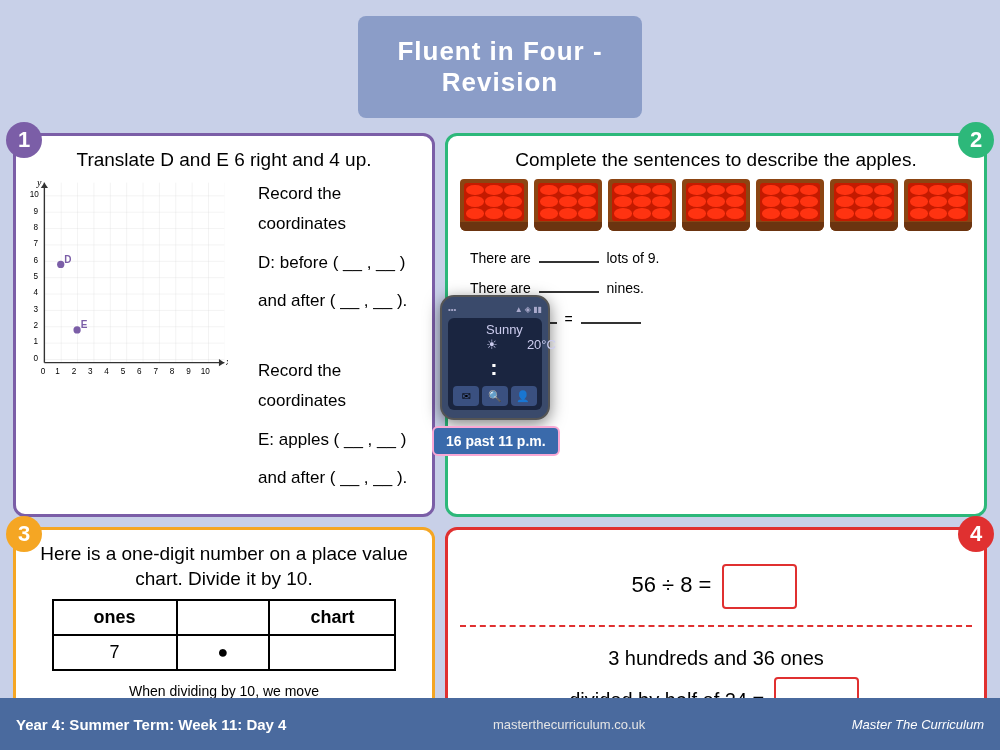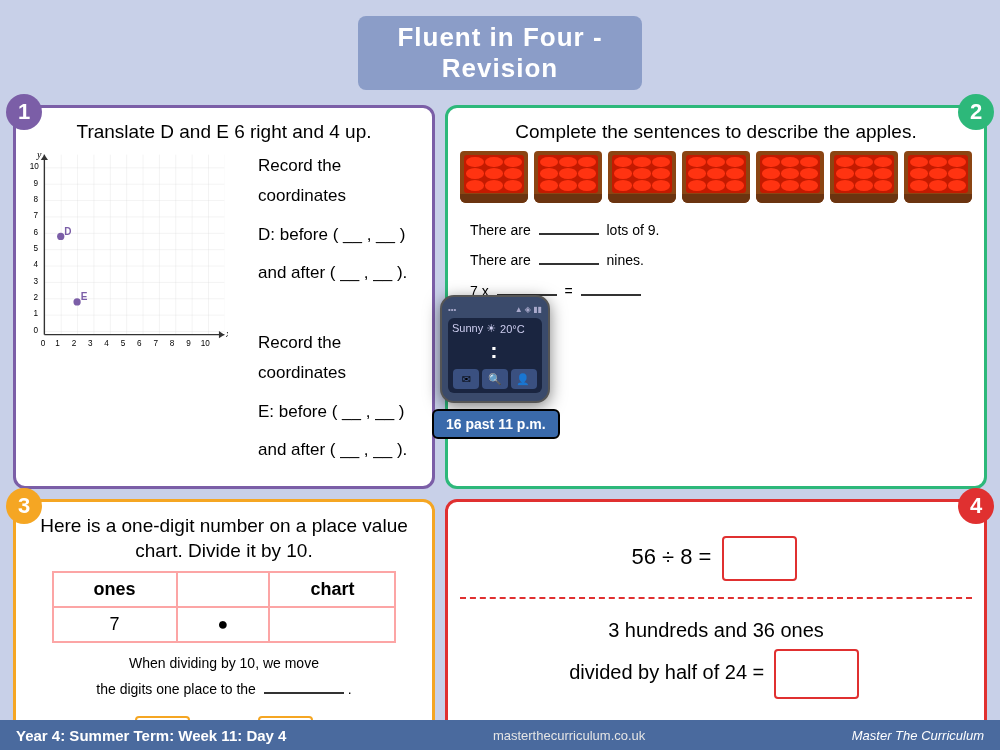--- a/index.html
+++ b/index.html
@@ -10,21 +10,21 @@
       font-family: 'Comic Sans MS', 'Chalkboard SE', cursive, sans-serif;
       overflow: hidden;
       position: relative;
     }
     .title-bar {
       background: #8b9dc8;
       border-radius: 8px;
       margin: 8px auto;
       width: 284px;
       text-align: center;
-      padding: 6px 20px;
+      padding: 20px 20px;
     }
     .title-bar h1 {
       font-size: 26px;
       color: white;
       font-weight: bold;
       letter-spacing: 1px;
     }
     .main-grid {
       display: grid;
       grid-template-columns: 1fr 1fr;
@@ -81,21 +81,21 @@
     }
     .apple-sentences { font-size: 14px; line-height: 2.2; padding: 0 10px; }
     .blank { display: inline-block; width: 60px; border-bottom: 2px solid #333; margin: 0 4px; }
     
     .place-value-table {
       border-collapse: collapse;
       margin: 8px auto;
       border: 2px solid #333;
     }
     .place-value-table th, .place-value-table td {
-      border: 2px solid #fca5a5;
+      border: 2px solid #000000;
       padding: 6px 40px;
       text-align: center;
       font-size: 18px;
     }
     .place-value-table th { background: white; font-weight: bold; }
     .dot-cell { font-size: 24px; font-weight: bold; }
     .answer-box {
       display: inline-block;
       width: 55px;
       height: 38px;
@@ -155,24 +155,25 @@
       color: #aac;
       margin-bottom: 4px;
     }
     .watch-screen {
       background: #1a2540;
       border-radius: 6px;
       padding: 4px;
     }
     .watch-weather {
       display: flex;
-      align-items: center;
-      font-size: 11px;
+      align-items: flex-end;
+      font-size: 13px;
       color: #cce;
       margin-bottom: 3px;
+      margin-left: 34px;
     }
     .watch-time {
       font-size: 22px;
       color: white;
       text-align: center;
       font-weight: bold;
       letter-spacing: 2px;
     }
     .watch-icons {
       display: flex;
@@ -193,29 +194,29 @@
       position: absolute;
       left: -10px;
       bottom: -38px;
       background: #3a6aab;
       color: white;
       font-size: 14px;
       font-weight: bold;
       padding: 5px 12px;
       border-radius: 6px;
       white-space: nowrap;
-      border: 2px solid #000000;
+      border: 2px solid #f9a8d4;
     }
     
     .footer {
       position: absolute;
       bottom: 0;
       left: 0;
       right: 0;
-      height: 30px;
+      height: 52px;
       background: #4a6a9e;
       display: flex;
       align-items: center;
       justify-content: space-between;
       padding: 0 16px;
     }
     .footer-left { color: white; font-size: 15px; font-weight: bold; }
     .footer-center { color: #e5e5e5; font-size: 13px; }
     .footer-right { color: white; font-size: 13px; font-style: italic; }
     
@@ -315,21 +316,21 @@
           <circle cx="54" cy="166" r="4" fill="#7b5ea7"></circle>
           <text x="58" y="164" font-size="11" font-weight="bold" fill="#7b5ea7">E</text>
         </svg>
       </div>
       <div class="coord-info">
         <p>Record the coordinates</p>
         <p>D: before ( __ , __ )</p>
         <p>and after ( __ , __ ).</p>
         <br>
         <p>Record the coordinates</p>
-        <p>E: before ( __ , __ )</p>
+        <p>E: apples ( __ , __ )</p>
         <p>and after ( __ , __ ).</p>
       </div>
     </div>
   </div>
 
   <div class="quadrant q2">
     <div class="badge badge-2">2</div>
     <div class="q-instruction">Complete the sentences to describe the apples.</div>
 
     <div class="apples-row">

